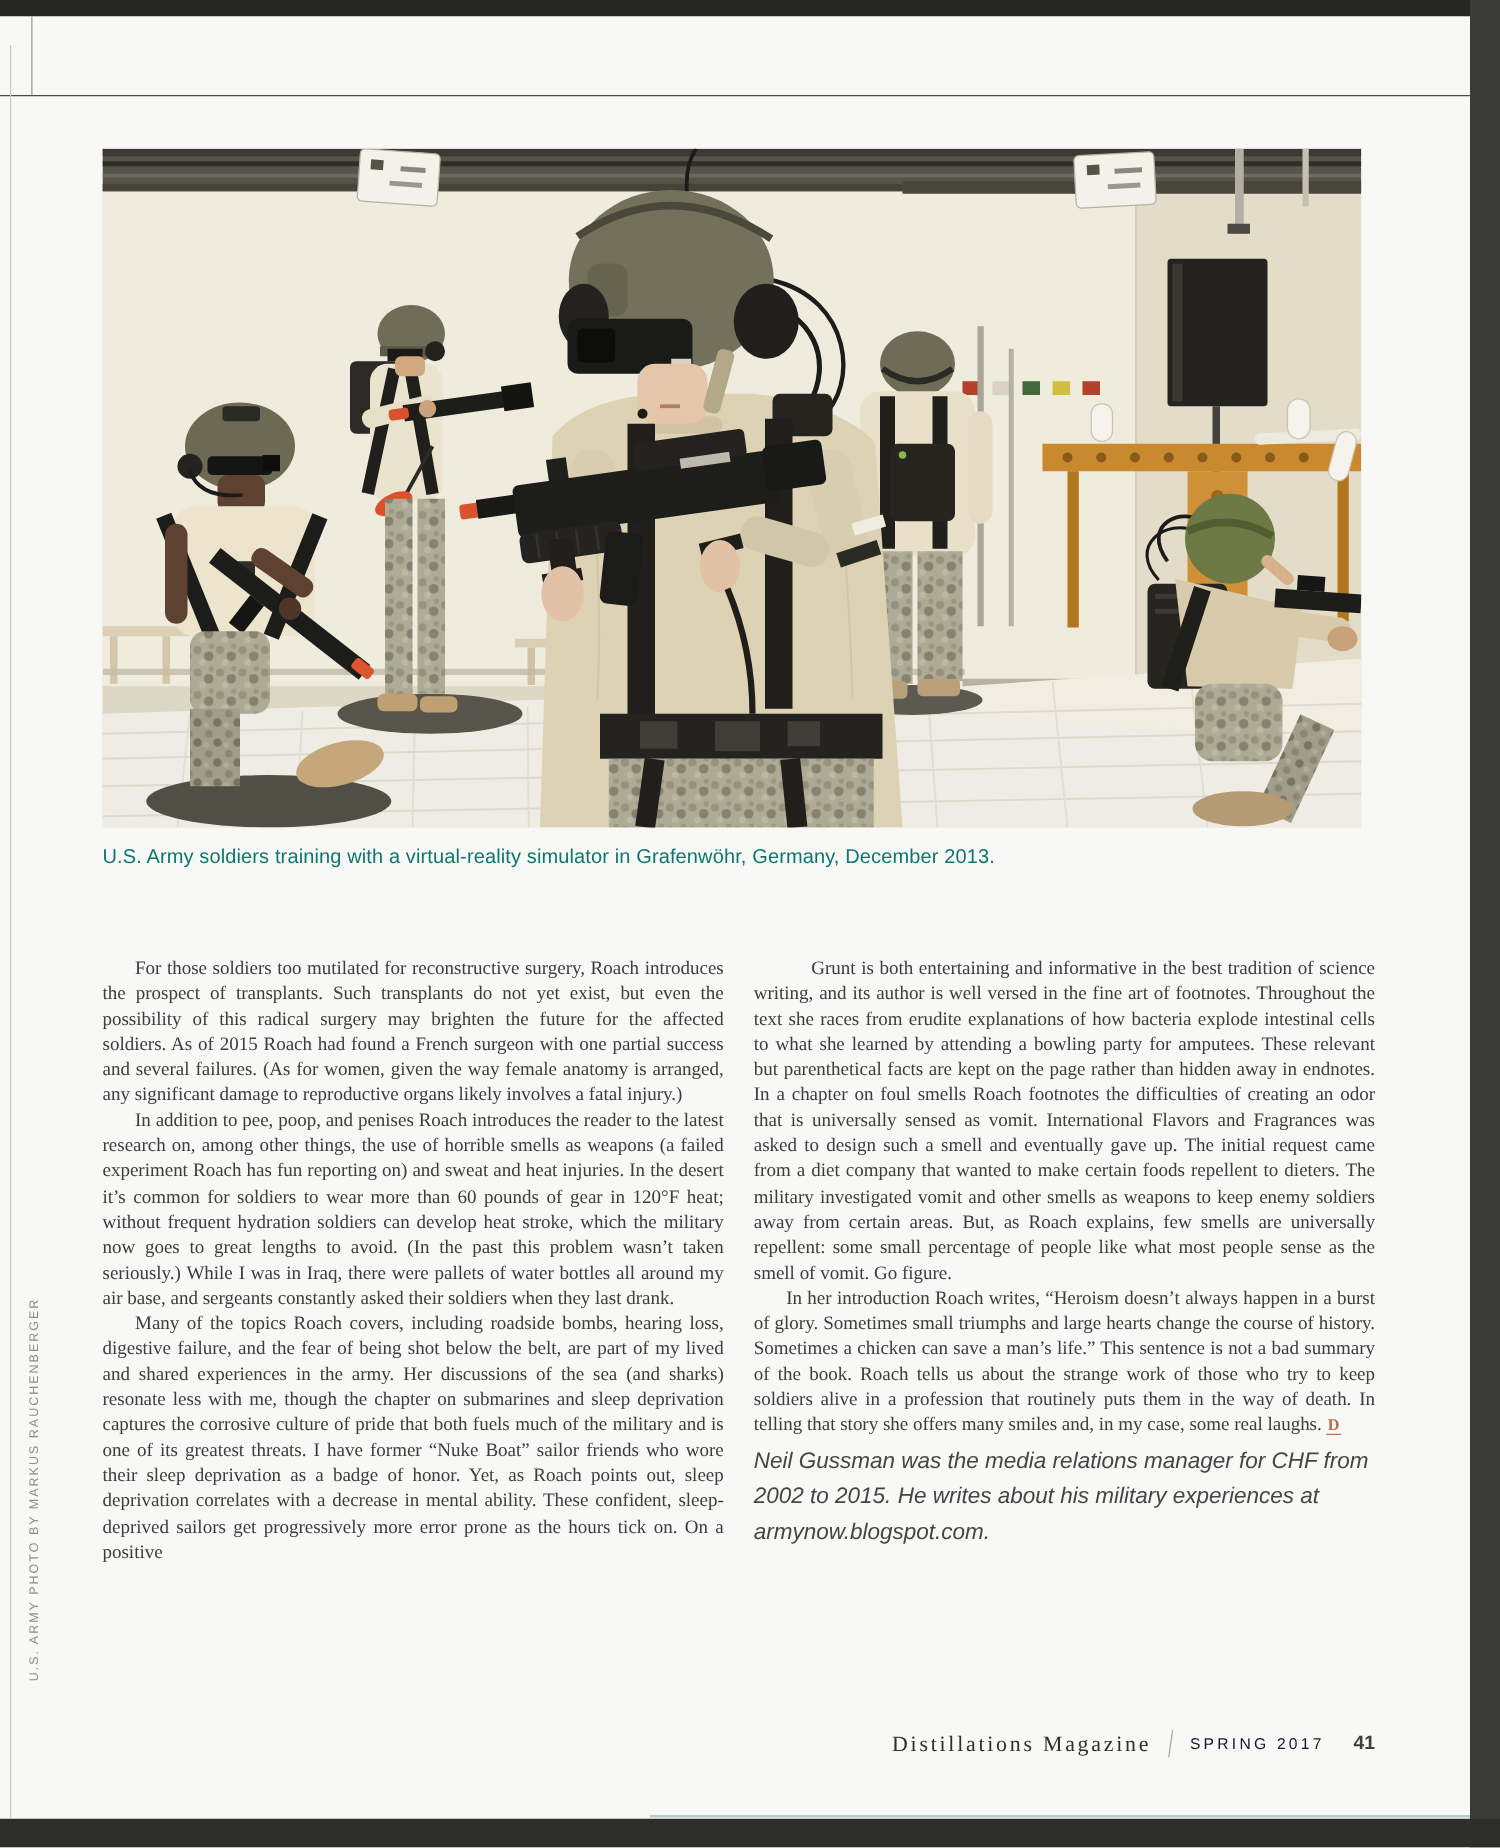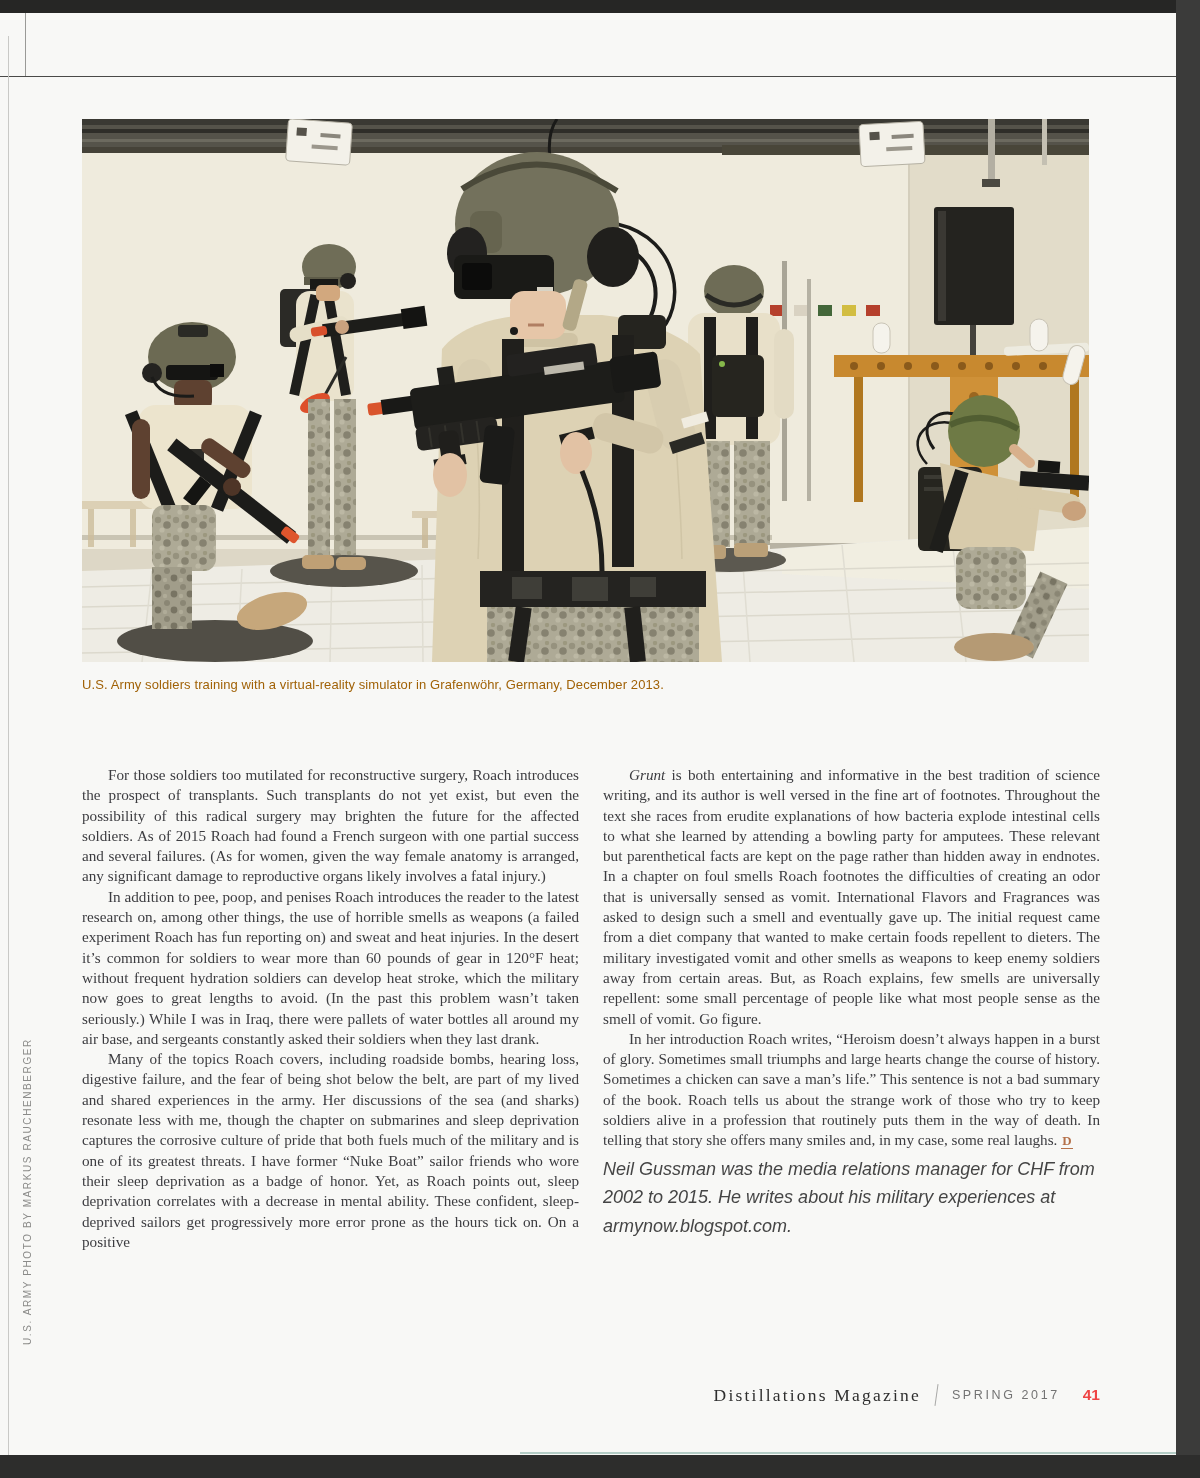--- a/index.html
+++ b/index.html
@@ -15,61 +15,61 @@
   .top-rule{position:absolute;left:0;top:76px;width:1176px;height:1px;background:#4a4a48;}
   .fold-line{position:absolute;left:8px;top:36px;width:1px;height:1419px;background:#c9c9c6;}
   .fold-line2{position:absolute;left:25px;top:13px;width:1px;height:63px;background:#9a9a97;}
 
   
   .photo-wrap{position:absolute;left:82px;top:119px;width:1007px;height:543px;background:#e9e5d6;}
   .photo-wrap svg{display:block;}
 
   .caption{
     position:absolute;left:82px;top:677px;width:900px;
-    font-family:"Liberation Sans", sans-serif;font-size:13px;color:#a16207;letter-spacing:.1px;
+    font-family:"Liberation Sans", sans-serif;font-size:16px;color:#0f766e;letter-spacing:.1px;
   }
 
   .credit{
     position:absolute;left:-101px;top:1208px;width:260px;height:14px;
     transform:rotate(-90deg);
     font-family:"Liberation Sans", sans-serif;font-size:10px;letter-spacing:1.6px;
     color:#8b8b89;white-space:nowrap;text-align:center;
   }
 
   
   .columns{
     position:absolute;left:82px;top:765px;width:1019px;
     display:flex;gap:24px;
   }
   .col{width:497px;color:#3c3c40;font-size:15.2px;line-height:20.3px;text-align:justify;}
   .para{margin:0;}
   .para.indent{text-indent:26px;}
-  .ital{font-style:italic;}
+  .ital{margin-left:20px;}
   .endmark{
     font-family:"Liberation Serif", serif;font-weight:bold;font-size:13px;
     color:#b5714a;border-bottom:1.5px solid #b5714a;padding:0 1px;
   }
   .bio{
     margin:3px 0 0 0;font-family:"Liberation Sans", sans-serif;font-style:italic;
     font-size:18px;line-height:1.6;color:#454545;text-align:left;
   }
 
   
   .footer{
     position:absolute;right:100px;top:1384px;display:flex;align-items:center;gap:15px;
   }
   .footer .mag{
     font-family:"Liberation Serif", serif;font-size:17.5px;letter-spacing:2.2px;color:#2e2e2e;
   }
   .footer .divider{width:1px;height:22px;background:#a9a9a7;transform:rotate(8deg);}
   .footer .season{
-    font-family:"Liberation Sans", sans-serif;font-size:12.5px;letter-spacing:2.6px;color:#737373;
+    font-family:"Liberation Sans", sans-serif;font-size:12.5px;letter-spacing:2.6px;color:#0f172a;
   }
   .footer .pagenum{
-    font-family:"Liberation Sans", sans-serif;font-weight:bold;font-size:15.5px;color:#ef4444;margin-left:8px;
+    font-family:"Liberation Sans", sans-serif;font-weight:bold;font-size:15.5px;color:#404040;margin-left:8px;
   }
 </style>
 </head>
 <body>
 
 <div class="scan-top"></div>
 <div class="scan-right"></div>
 <div class="teal-edge"></div>
 <div class="scan-bottom"></div>
 <div class="top-rule"></div>

